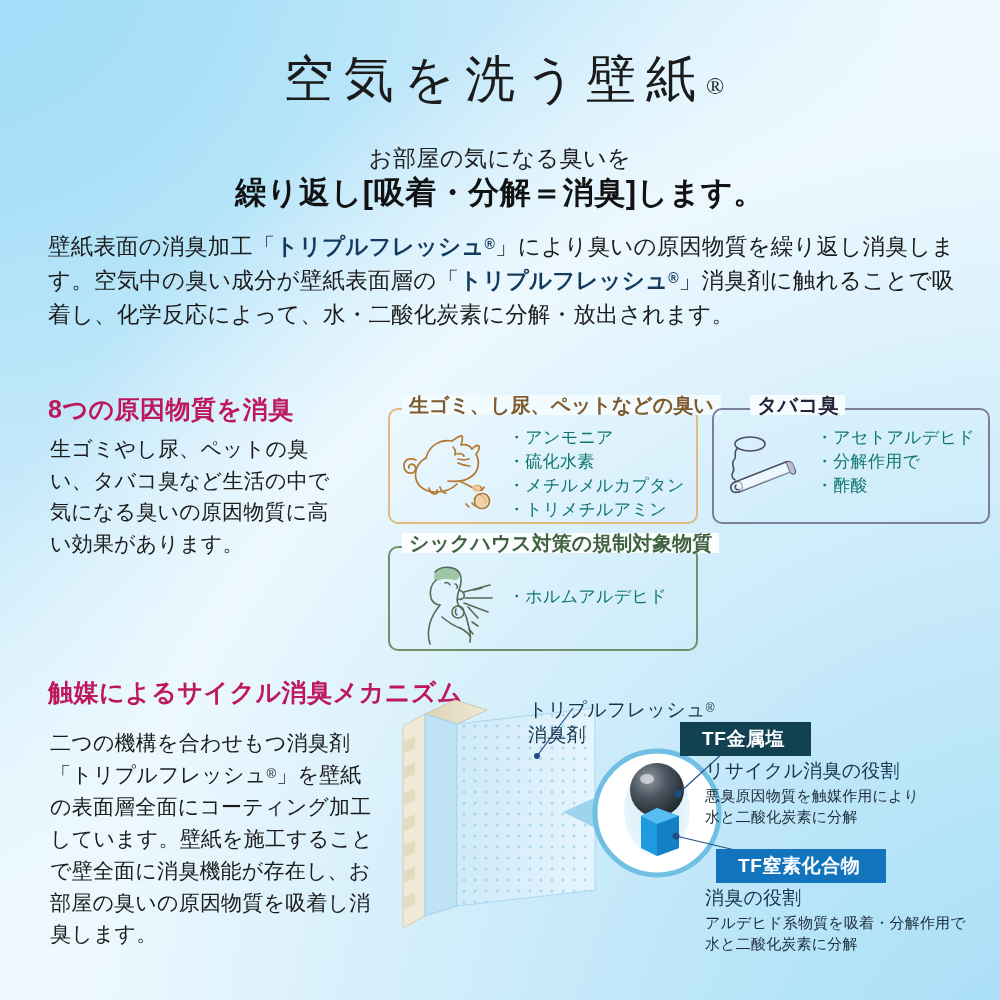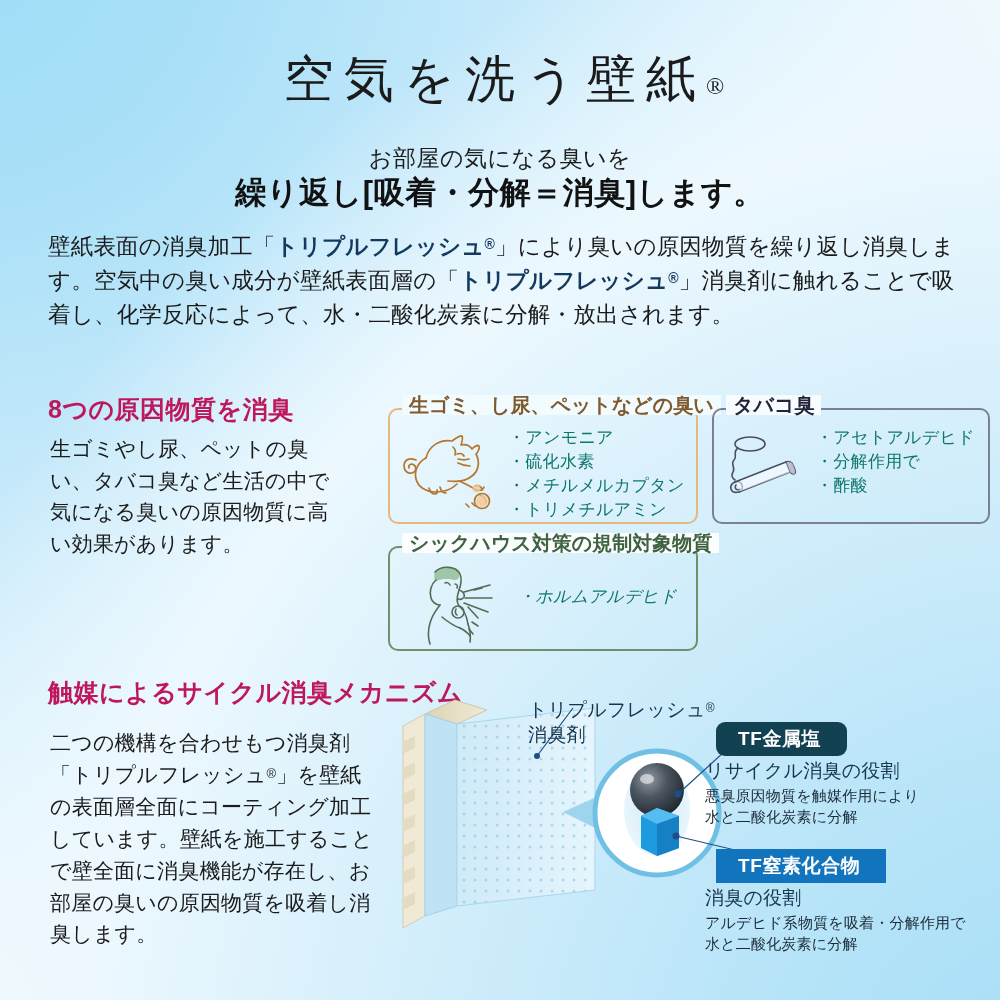--- a/index.html
+++ b/index.html
@@ -91,39 +91,39 @@
   #box-pets .items { top:16px; left:118px; }
   #box-pets .art { top:14px; left:6px; }
 
   #box-tobacco { top:408px; left:712px; width:278px; height:116px; border-color:#7b7f99; }
   #box-tobacco > .legend { color:#23243a; background:linear-gradient(#f7fcfe,#f7fcfe); }
   #box-tobacco .items { top:16px; left:102px; }
   #box-tobacco .art { top:24px; left:10px; }
 
   #box-sick { top:546px; left:388px; width:310px; height:105px; border-color:#6f8f6d; }
   #box-sick > .legend { color:#3f6240; background:linear-gradient(#fbfdfe,#fbfdfe); }
-  #box-sick .items { top:37px; left:128px;font-style:italic; }
+  #box-sick .items { top:37px; left:118px; }
   #box-sick .art { top:12px; left:22px; }
 
   
   #mech-svg { position:absolute; top:690px; left:395px; }
 
   .mech-label {
     position:absolute; font-size:19px; line-height:1.32; color:#15334d; letter-spacing:.3px;
   }
   #lbl-tf { top:697px; left:528px; }
   #lbl-tf .reg { font-size:12px; vertical-align:4px; }
 
   .badge {
     position:absolute;
     color:#fff; font-size:19px; font-weight:bold;
     padding:6px 26px 6px 22px;
     letter-spacing:.6px; white-space:nowrap; line-height:1.15;
   }
-  #badge-metal { top:722px; left:716px; background:#124152;border-radius:9px; }
+  #badge-metal { top:722px; left:680px; background:#124152; }
   #badge-nitro { top:849px; left:716px; background:#1274bd; }
 
   .note { position:absolute; letter-spacing:.2px; }
   .note .role { font-size:19px; color:#16354f; line-height:1.4; }
   .note .desc { font-size:15px; color:#1b2b38; line-height:1.45; }
   #note-metal { top:758px; left:705px; width:295px; }
   #note-nitro { top:885px; left:705px; width:300px; }
 </style>
 </head>
 <body>
@@ -174,21 +174,21 @@
     </span>
     <div class="items">
       <div>・アンモニア</div>
       <div>・硫化水素</div>
       <div>・メチルメルカプタン</div>
       <div>・トリメチルアミン</div>
     </div>
   </div>
 
   <div class="fbox" id="box-tobacco" style="border-color: rgb(123, 127, 153);">
-    <span class="legend" style="color: rgb(35, 36, 58);">タバコ臭</span>
+    <span class="legend" style="color: rgb(35, 36, 58); margin-left: 24px;">タバコ臭</span>
     <span class="art">
       <svg width="86" height="68" viewBox="0 0 86 68">
         <g fill="none" stroke="#4b4d66" stroke-width="1.6" stroke-linecap="round" stroke-linejoin="round">
           <ellipse cx="26" cy="10" rx="15" ry="7"></ellipse>
           <path d="M14 14 C8 18 14 22 10 26 C6 30 12 34 9 38 C7 41 8 44 11 46"></path>
           <path d="M11 48 L62 28"></path>
           <path d="M15 58 L66 38"></path>
           <path d="M11 48 C8 49 6 52 7 55 C8 58 11 59 15 58 C18 57 19 54 18 51 C17 48 14 47 11 48 Z"></path>
           <path d="M12 51 C11 52 11 54 12 55 C13 56 15 56 16 55"></path>
           <path d="M62 28 C65 27 68 28 69 31 L71 36 C72 39 70 42 66 38"></path>

